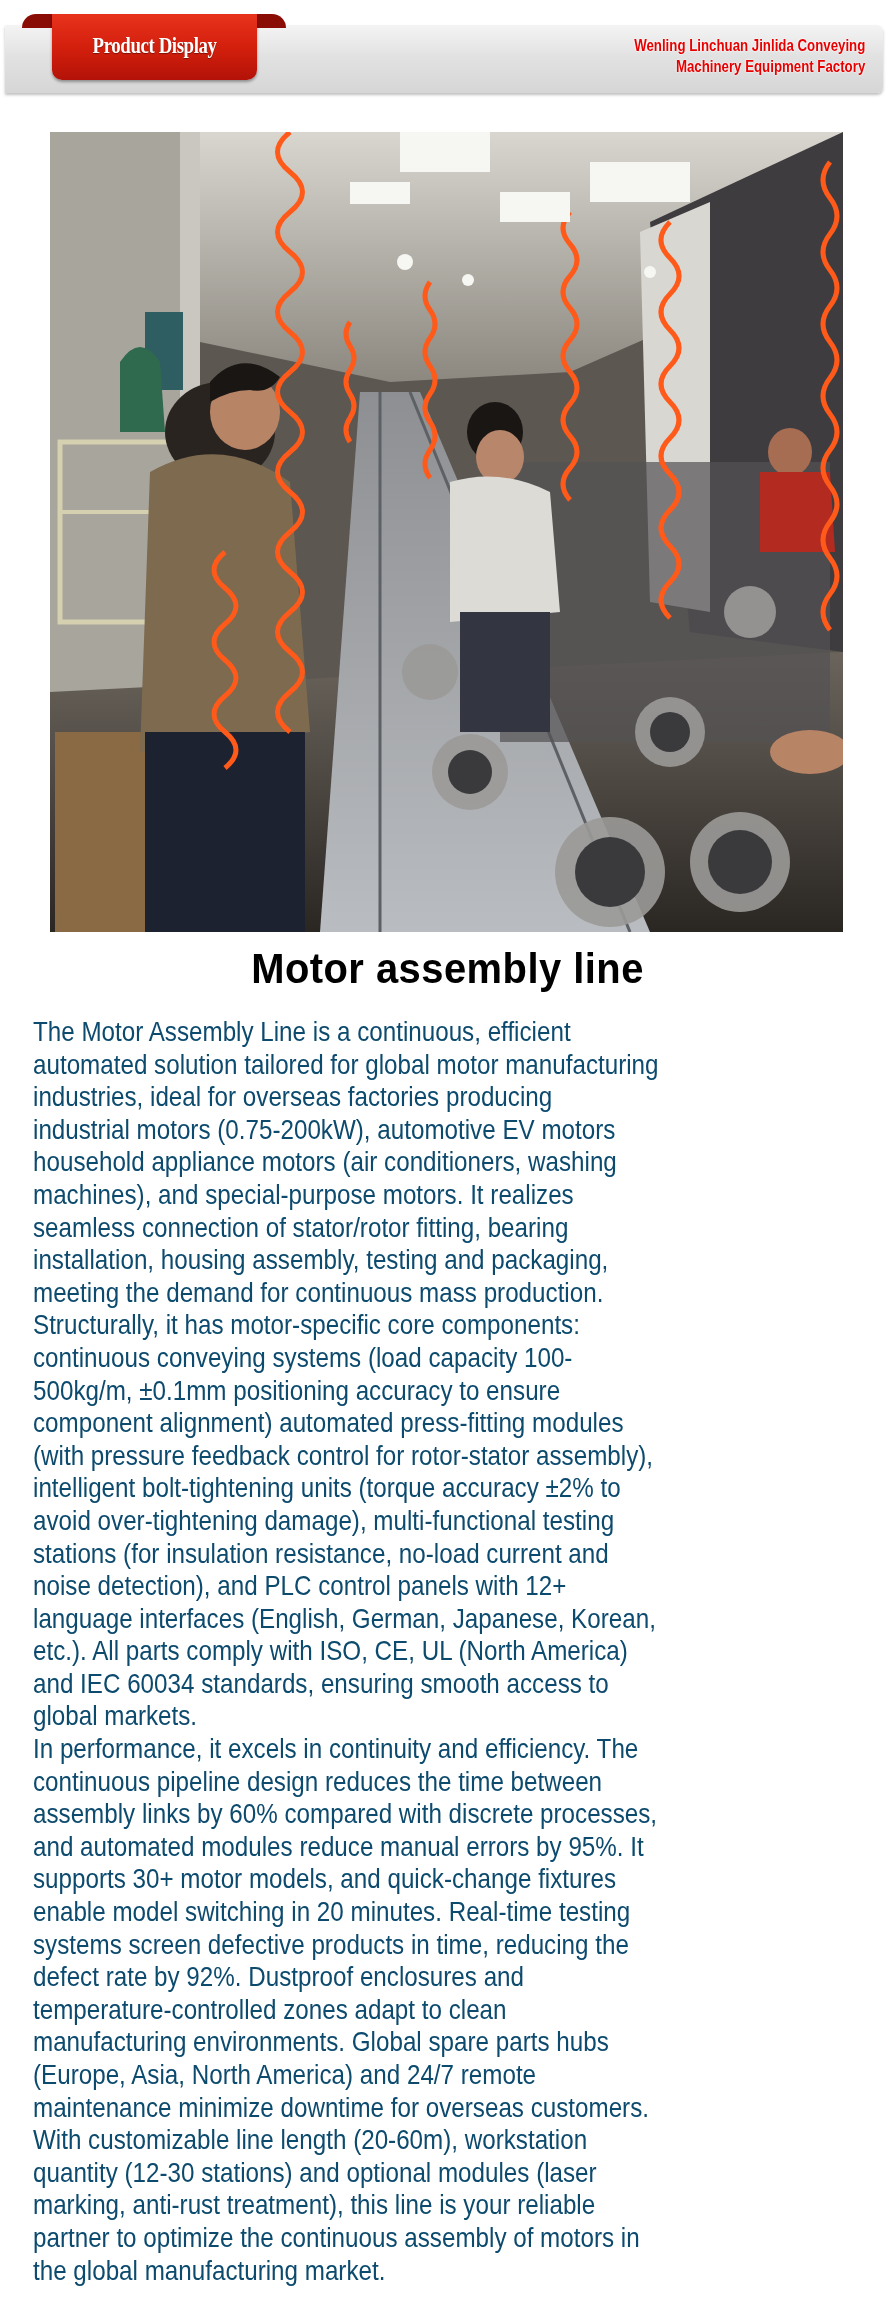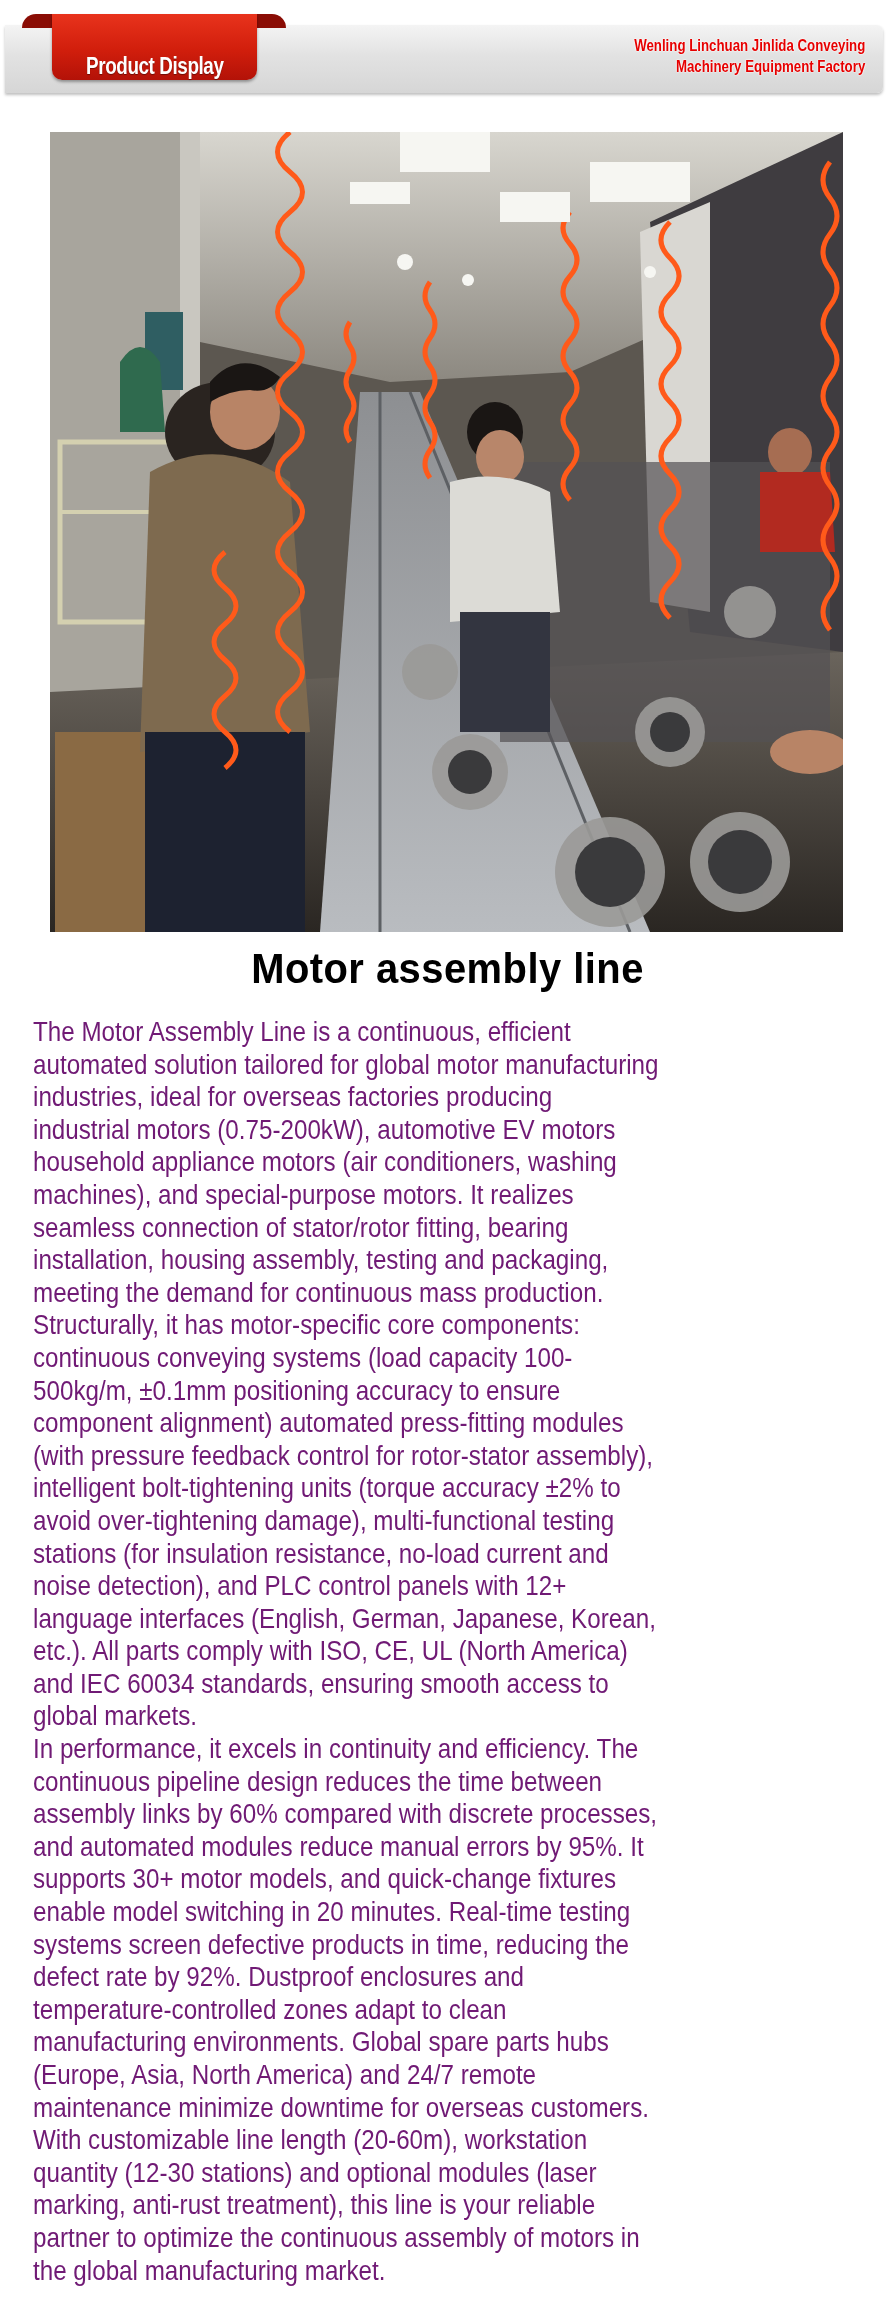--- a/index.html
+++ b/index.html
@@ -16,21 +16,21 @@
   }
   .ribbon-fold-right {
     position:absolute; left:238px; top:14px; width:48px; height:14px;
     background:#8a0d05; border-radius:0 14px 0 0;
   }
   .ribbon {
     position:absolute; left:52px; top:14px; width:205px; height:66px;
     background:linear-gradient(#e8331c 0%, #d11e0c 55%, #b31208 100%);
     border-radius:0 0 10px 10px;
     box-shadow:0 2px 3px rgba(0,0,0,0.35);
-    display:flex; align-items:flex-end; justify-content:center;
+    display:flex; align-items:center; justify-content:center;font-family:Liberation Serif, serif;
   }
   .ribbon-title {
     color:#ffffff; font-weight:bold; font-size:23px; letter-spacing:-0.5px;
     transform:scaleX(0.82); white-space:nowrap; margin-top:-2px;
     text-shadow:0 1px 1px rgba(0,0,0,0.4);
   }
   .company {
     position:absolute; right:30px; top:35px; text-align:right;
     color:#e60000; font-weight:bold; font-size:17px; line-height:21px;
     transform:scaleX(0.78); transform-origin:right center; white-space:nowrap;
@@ -41,21 +41,21 @@
     overflow:hidden; background:#3a3530;
   }
   .photo svg { display:block; }
   .product-title {
     position:absolute; left:0; top:945px; width:895px; text-align:center;
     font-weight:bold; font-size:42px; color:#000; letter-spacing:0.5px;
     transform:scaleX(0.95);
   }
   .description {
     position:absolute; left:33px; top:1016px; width:830px;
-    font-size:27.5px; line-height:32.6px; color:#701a75;
+    font-size:27.5px; line-height:32.6px; color:#0c4a6e;
   }
   .description p { margin:0; transform:scaleX(0.88); transform-origin:left top; width:940px; }
   .description .line { display:block; white-space:nowrap; }
 </style>
 </head>
 <body>
 
 <div class="header-bar"></div>
 <div class="ribbon-fold-left"></div>
 <div class="ribbon-fold-right"></div>

